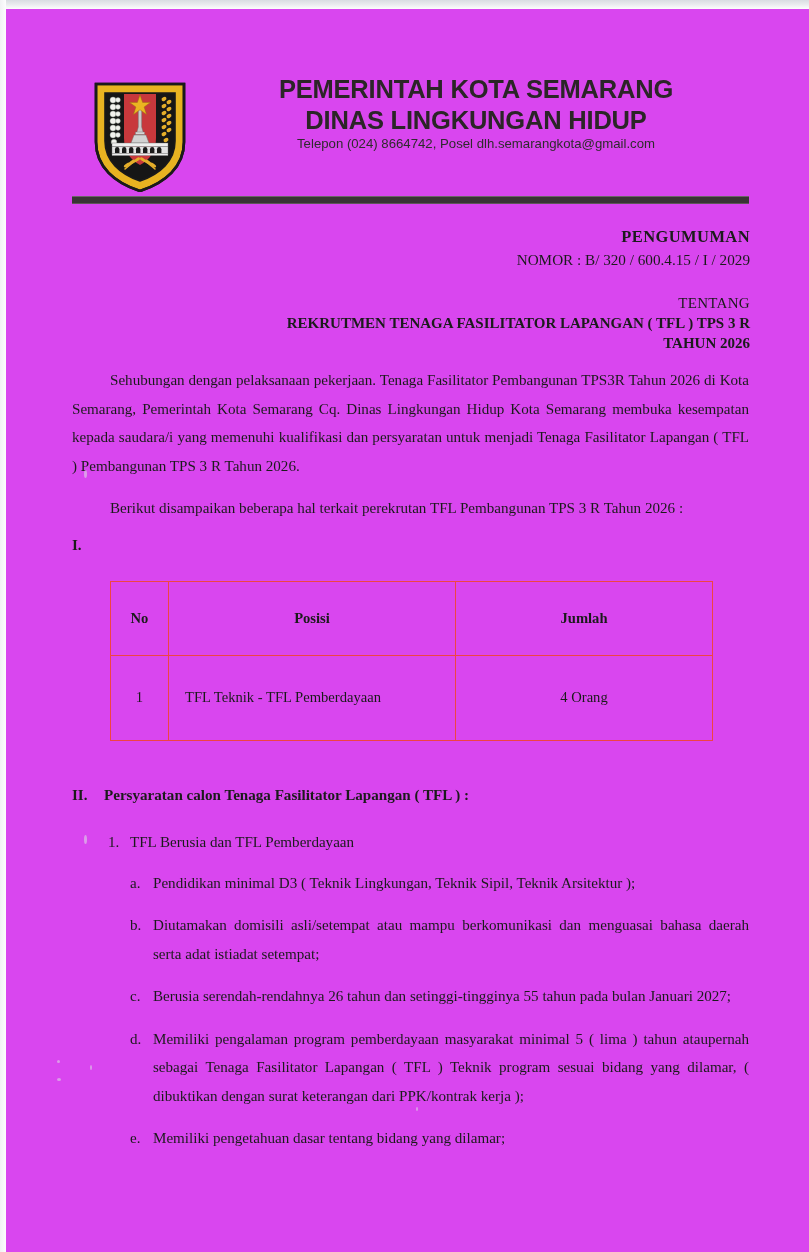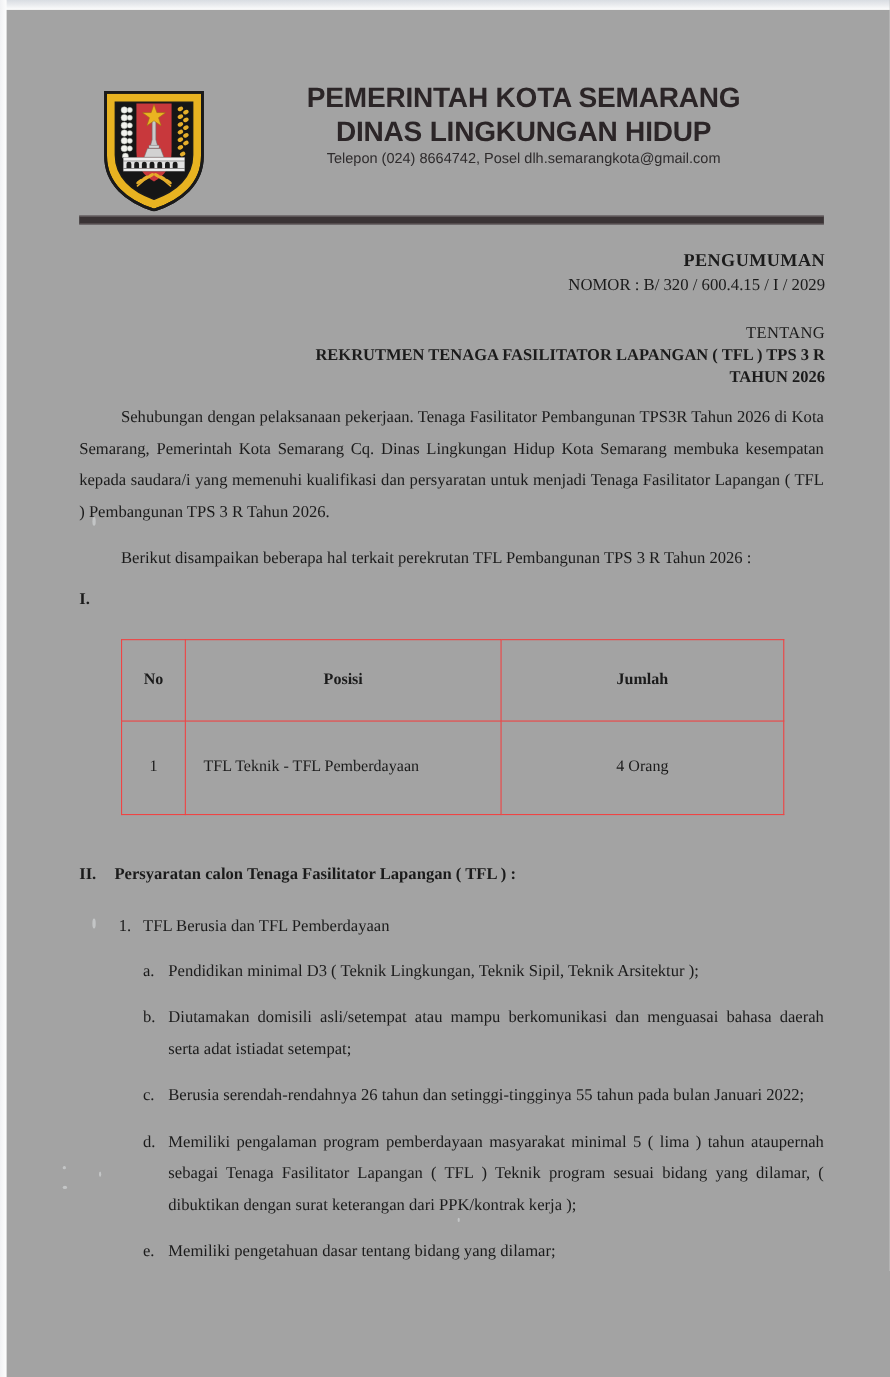--- a/index.html
+++ b/index.html
@@ -9,21 +9,21 @@
     background: #ffffff;
   }
   body {
     font-family: "Liberation Serif", serif;
     color: #1b1b1b;
   }
   #page {
     position: relative;
     width: 809px;
     height: 1252px;
-    background: #a3a3a3;
+    background: #d946ef;
     overflow: hidden;
   }
   
   .scan-edge-top {
     position: absolute;
     top: 0; left: 0;
     width: 809px;
     height: 9px;
     background: linear-gradient(180deg, #d9dde2 0%, #e8eaed 45%, #fdfdfd 100%);
   }
@@ -401,21 +401,21 @@
       <div class="lvl2-txt nojustify">Pendidikan minimal D3 ( Teknik Lingkungan, Teknik Sipil, Teknik Arsitektur );</div>
     </div>
 
     <div class="lvl2">
       <div class="lvl2-num">b.</div>
       <div class="lvl2-txt">Diutamakan domisili asli/setempat atau mampu berkomunikasi dan menguasai bahasa daerah serta adat istiadat setempat;</div>
     </div>
 
     <div class="lvl2">
       <div class="lvl2-num">c.</div>
-      <div class="lvl2-txt">Berusia serendah-rendahnya 26 tahun dan setinggi-tingginya 55 tahun pada bulan Januari 2022;</div>
+      <div class="lvl2-txt">Berusia serendah-rendahnya 26 tahun dan setinggi-tingginya 55 tahun pada bulan Januari 2027;</div>
     </div>
 
     <div class="lvl2">
       <div class="lvl2-num">d.</div>
       <div class="lvl2-txt">Memiliki pengalaman program pemberdayaan masyarakat minimal 5 ( lima ) tahun ataupernah sebagai Tenaga Fasilitator Lapangan ( TFL ) Teknik program sesuai bidang yang dilamar, ( dibuktikan dengan surat keterangan dari PPK/kontrak kerja );</div>
     </div>
 
     <div class="lvl2">
       <div class="lvl2-num">e.</div>
       <div class="lvl2-txt nojustify">Memiliki pengetahuan dasar tentang bidang yang dilamar;</div>

